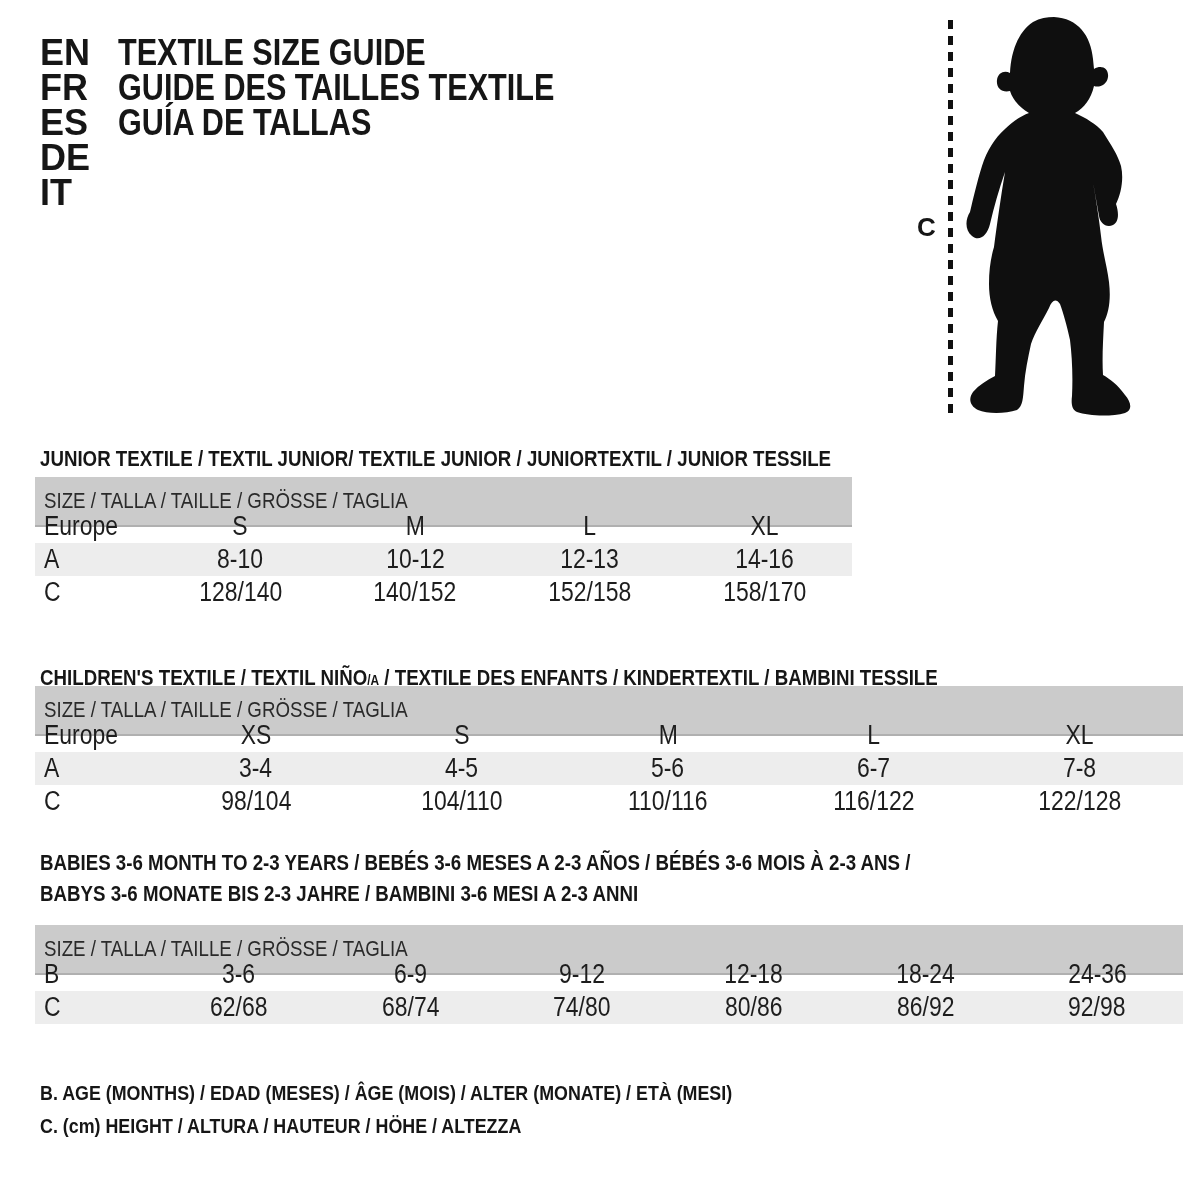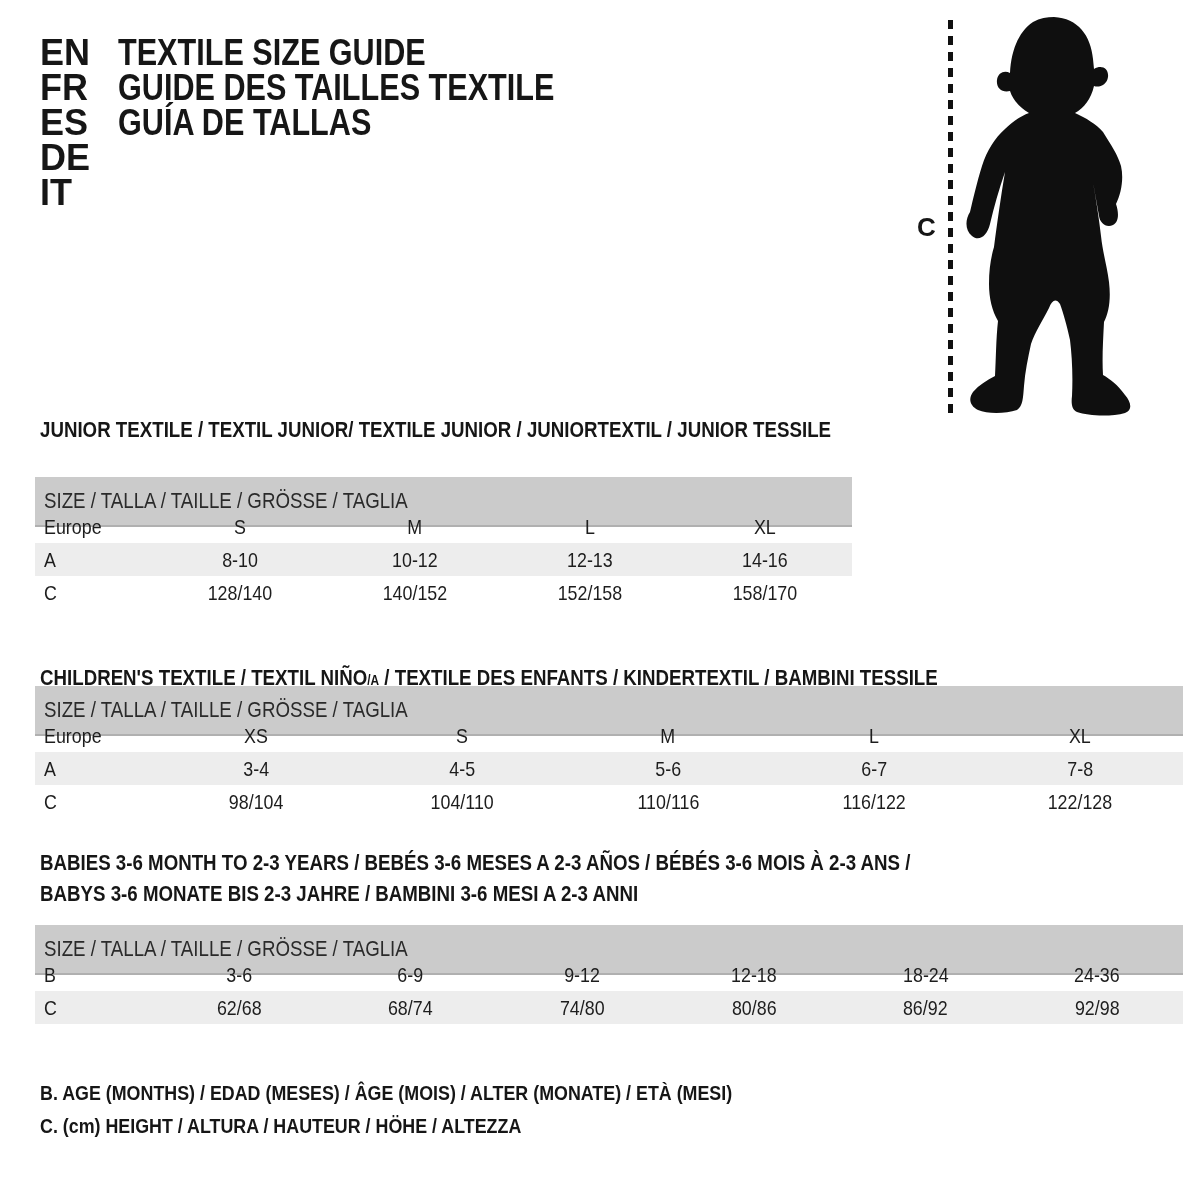--- a/index.html
+++ b/index.html
@@ -14,38 +14,38 @@
   .lang-code,.lang-title{font-weight:700;font-size:36px;color:#161616;}
 
   
   .dash-line{position:absolute;left:948px;top:20px;width:5px;height:397px;
              background:repeating-linear-gradient(180deg,#101010 0 9px,transparent 9px 16px);}
   .figure-c{position:absolute;left:917px;top:212px;font-size:26px;font-weight:700;color:#161616;}
   .baby-svg{position:absolute;left:953px;top:14px;}
 
   
   .sec-heading{position:absolute;left:40px;font-weight:700;font-size:22px;color:#161616;line-height:31px;}
-  .h-junior{top:414px;}
+  .h-junior{top:443px;}
   .h-children{top:662px;}
   .h-babies{top:847px;}
   .subsm{font-size:14px;}
 
   
   .size-bar{position:absolute;left:35px;height:50px;background:#cbcbcb;border-bottom:2px solid #b0b0b0;
             box-sizing:border-box;display:flex;align-items:center;padding-left:9px;
             font-size:22px;color:#2a2a2a;}
   .bar-junior{top:477px;width:817px;}
   .bar-children{top:686px;width:1148px;}
   .bar-babies{top:925px;width:1148px;}
 
   .size-table{position:absolute;left:35px;border-collapse:collapse;table-layout:fixed;}
   .t-junior{top:510px;width:817px;}
   .t-children{top:719px;width:1148px;}
   .t-babies{top:958px;width:1148px;}
-  .size-table td{height:33px;padding:0;font-size:21px;text-align:center;vertical-align:middle;color:#1d1d1d;}
+  .size-table td{height:33px;padding:0;font-size:27px;text-align:center;vertical-align:middle;color:#1d1d1d;}
   .size-table td.lbl{text-align:left;padding-left:9px;}
   .col-label{width:118px;}
   tr.shaded{background:#ededed;}
 
   
   .legend{position:absolute;left:40px;top:1076px;font-weight:700;font-size:21px;line-height:33px;color:#161616;}
 </style>
 </head>
 <body>
 

